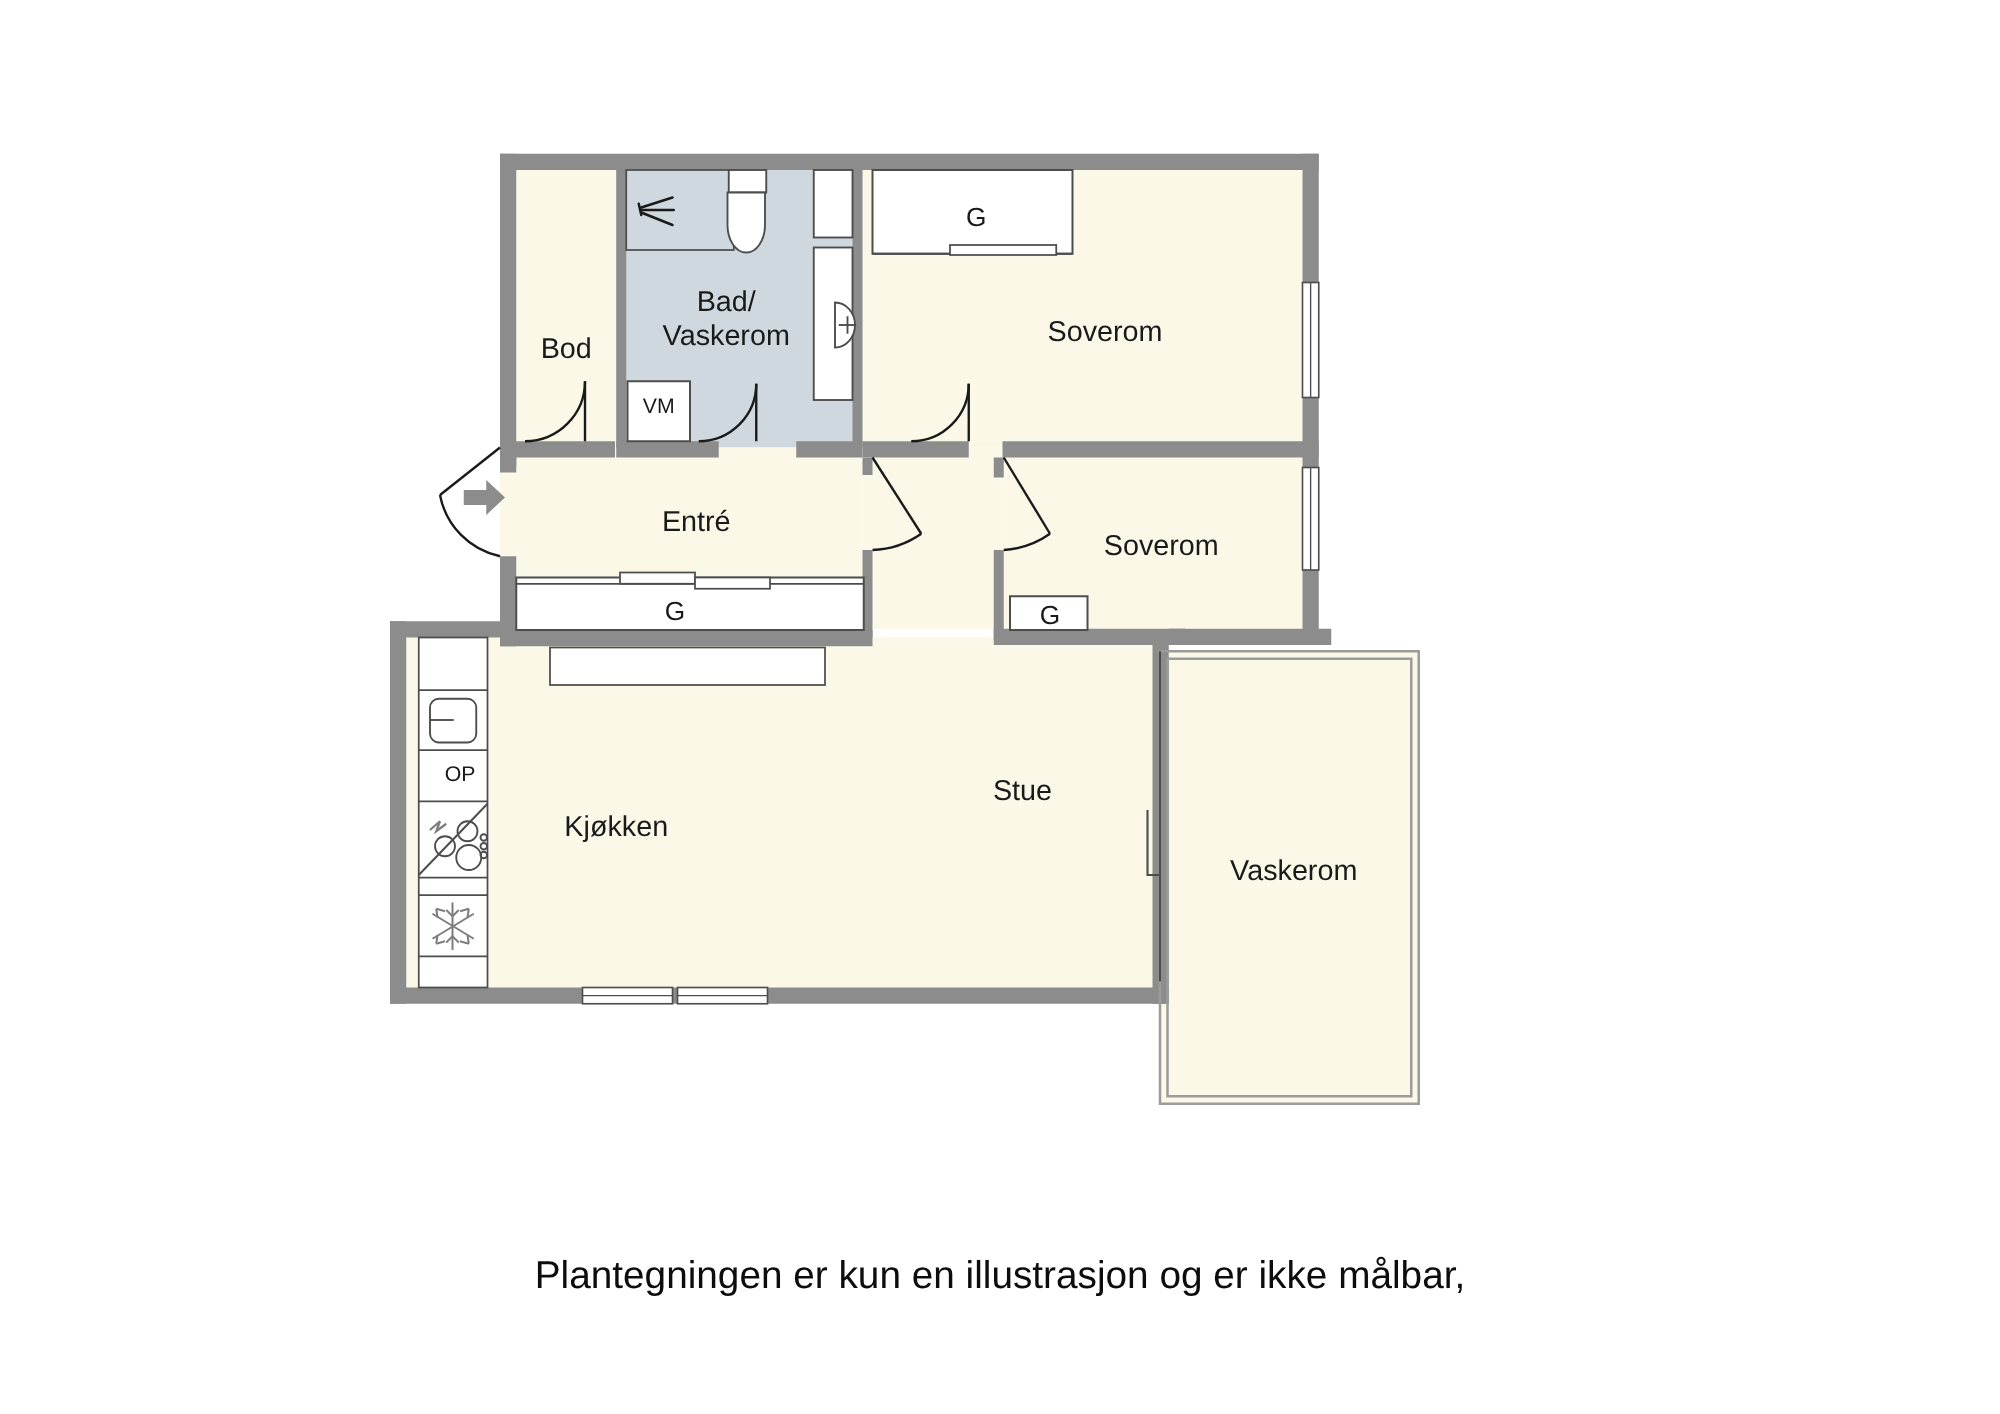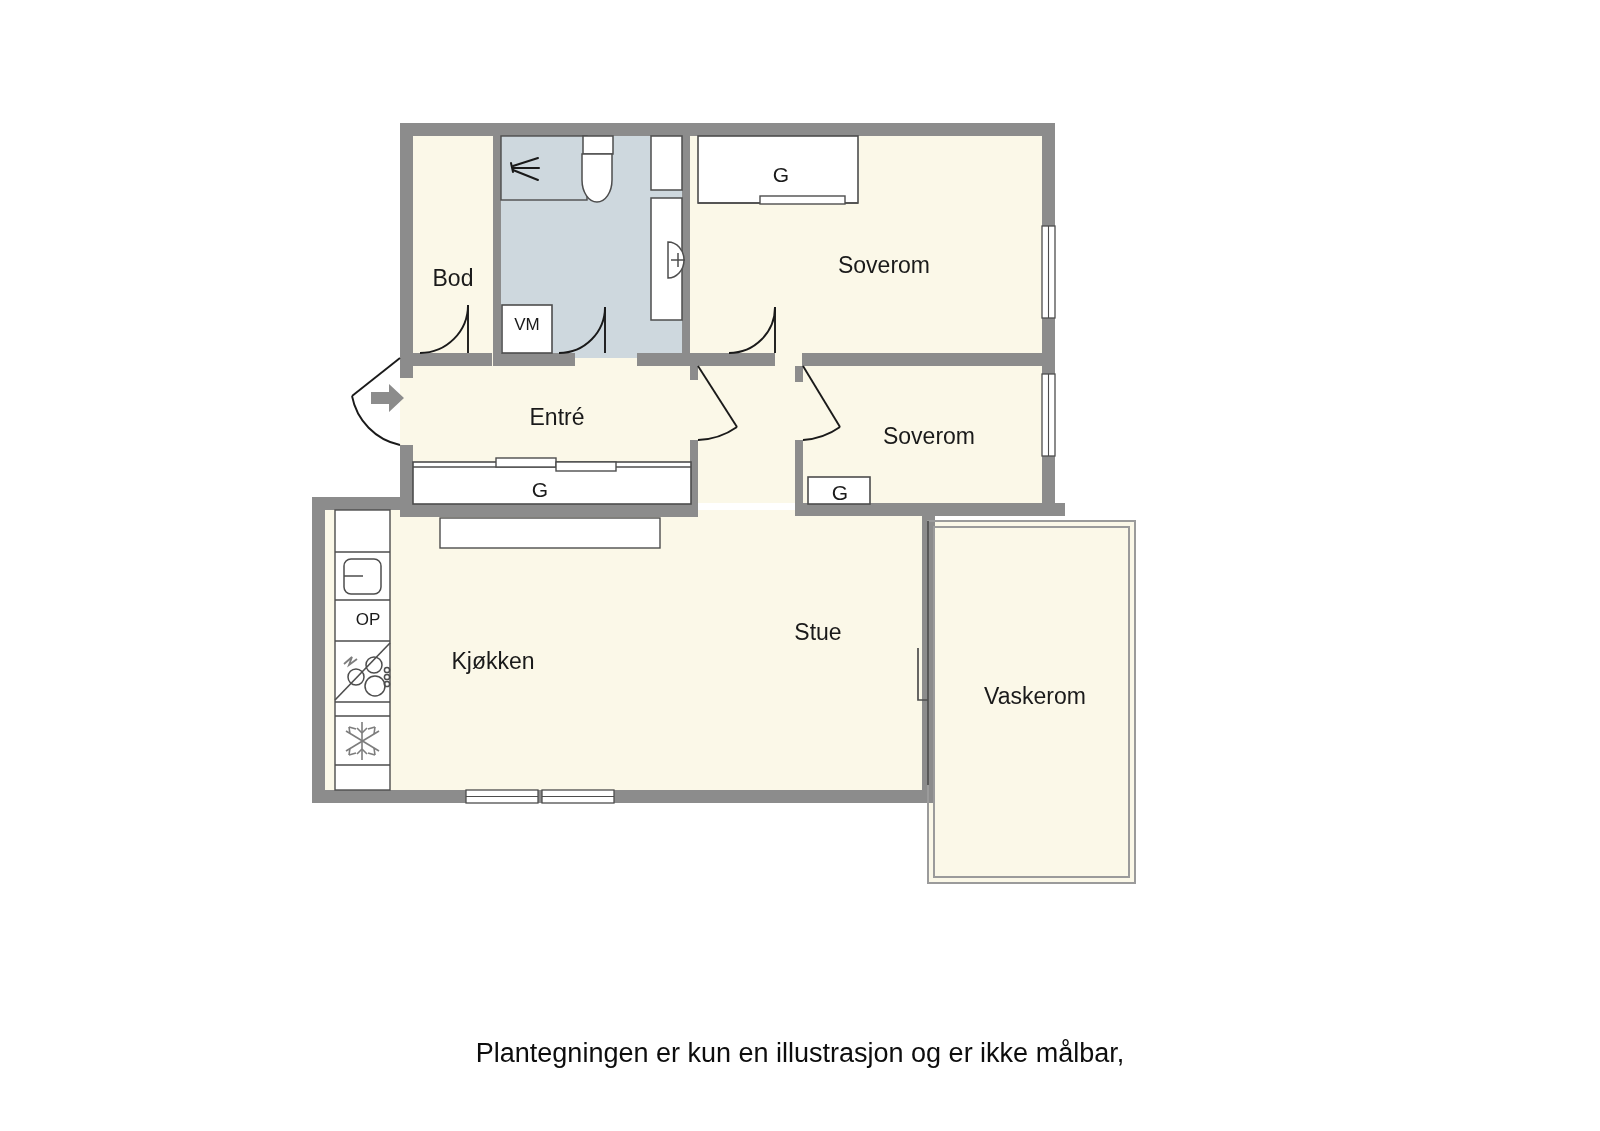--- a/index.html
+++ b/index.html
@@ -37,24 +37,23 @@
   .lbl-room { font-size: 23px; }
   .lbl-small { font-size: 17px; }
   .lbl-g { font-size: 21px; }
   .caption {
     position: absolute;
     left: 0;
     top: 1000px;
     width: 1600px;
     text-align: center;
     font-family: "Liberation Sans", sans-serif;
-    font-size: 27px;
+    font-size: 31px;
     color: #0d0d0d;
     line-height: 1.32;
-    margin-top: 36px;
   }
   .caption span { display: block; }
 </style>
 </head>
 <body>
 
 <div id="page">
 
   <svg id="plan-svg" viewBox="0 0 1600 1131">
 
@@ -243,20 +242,22 @@
 
     <g fill="none" stroke="#4d4d4d" stroke-width="1.7">
       <line x1="928" y1="521" x2="928" y2="785"></line>
       <path d="M918,648 L918,700 L928,700"></path>
     </g>
 
   </svg>
 
   <div class="room-label lbl-room" style="left:403px; top:229px; width:100px;margin-top:36px;">Bod</div>
 
+  <div class="room-label lbl-room" style="left:511px; top:228px; width:140px;">Bad/
+Vaskerom</div>
 
   <div class="room-label lbl-room" style="left:814px; top:252px; width:140px;">Soverom</div>
 
   <div class="room-label lbl-room" style="left:497px; top:404px; width:120px;">Entré</div>
 
   <div class="room-label lbl-room" style="left:859px; top:423px; width:140px;">Soverom</div>
 
   <div class="room-label lbl-room" style="left:423px; top:648px; width:140px;">Kjøkken</div>
 
   <div class="room-label lbl-room" style="left:758px; top:619px; width:120px;">Stue</div>

